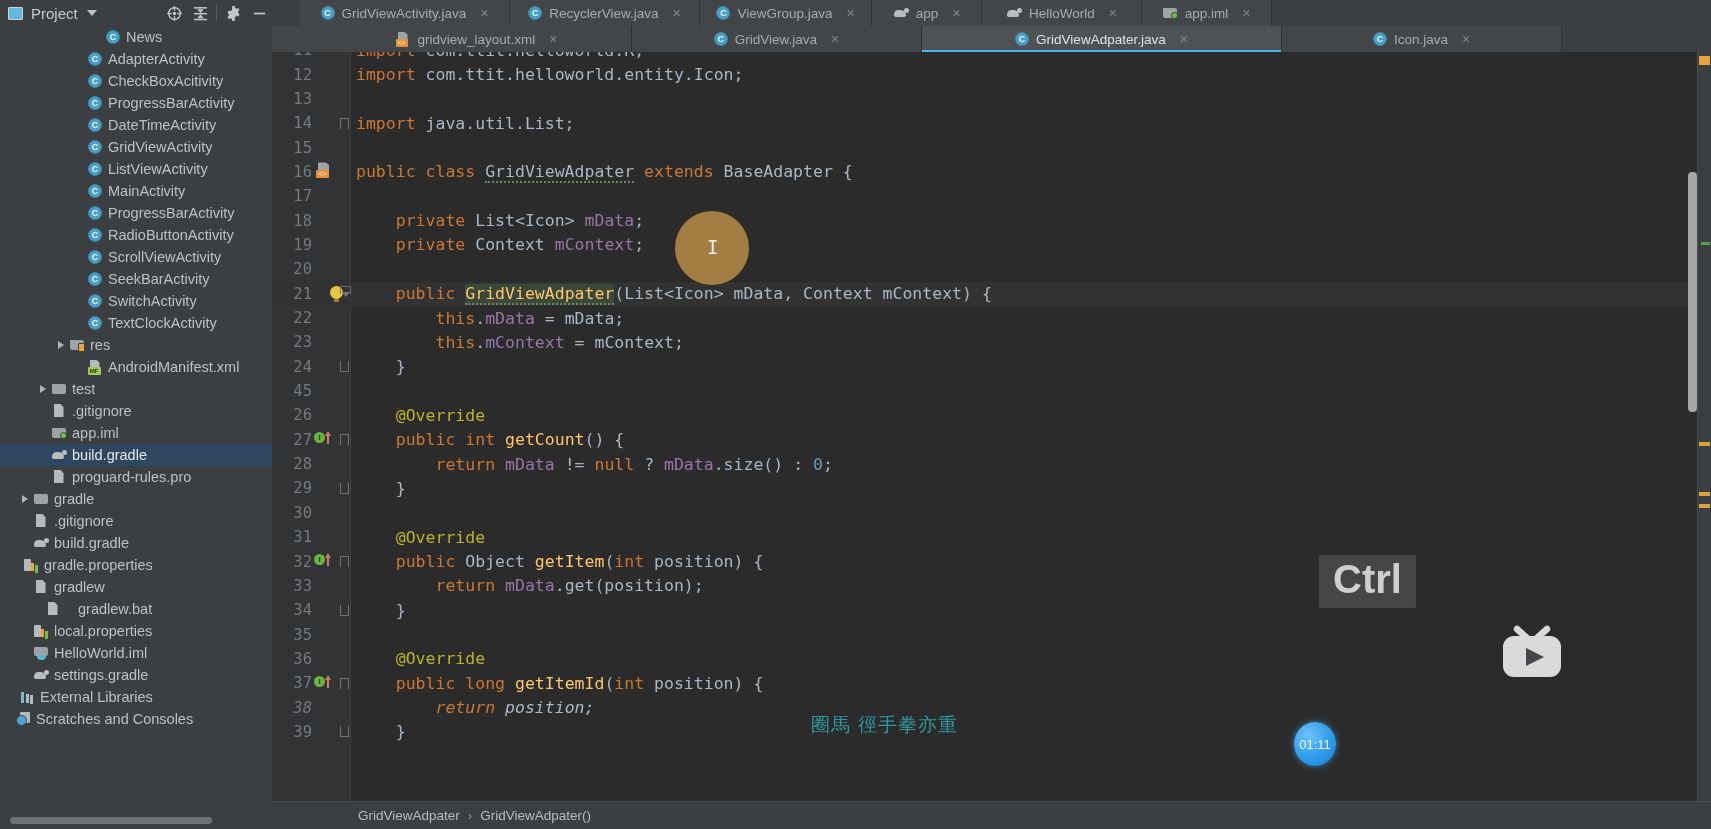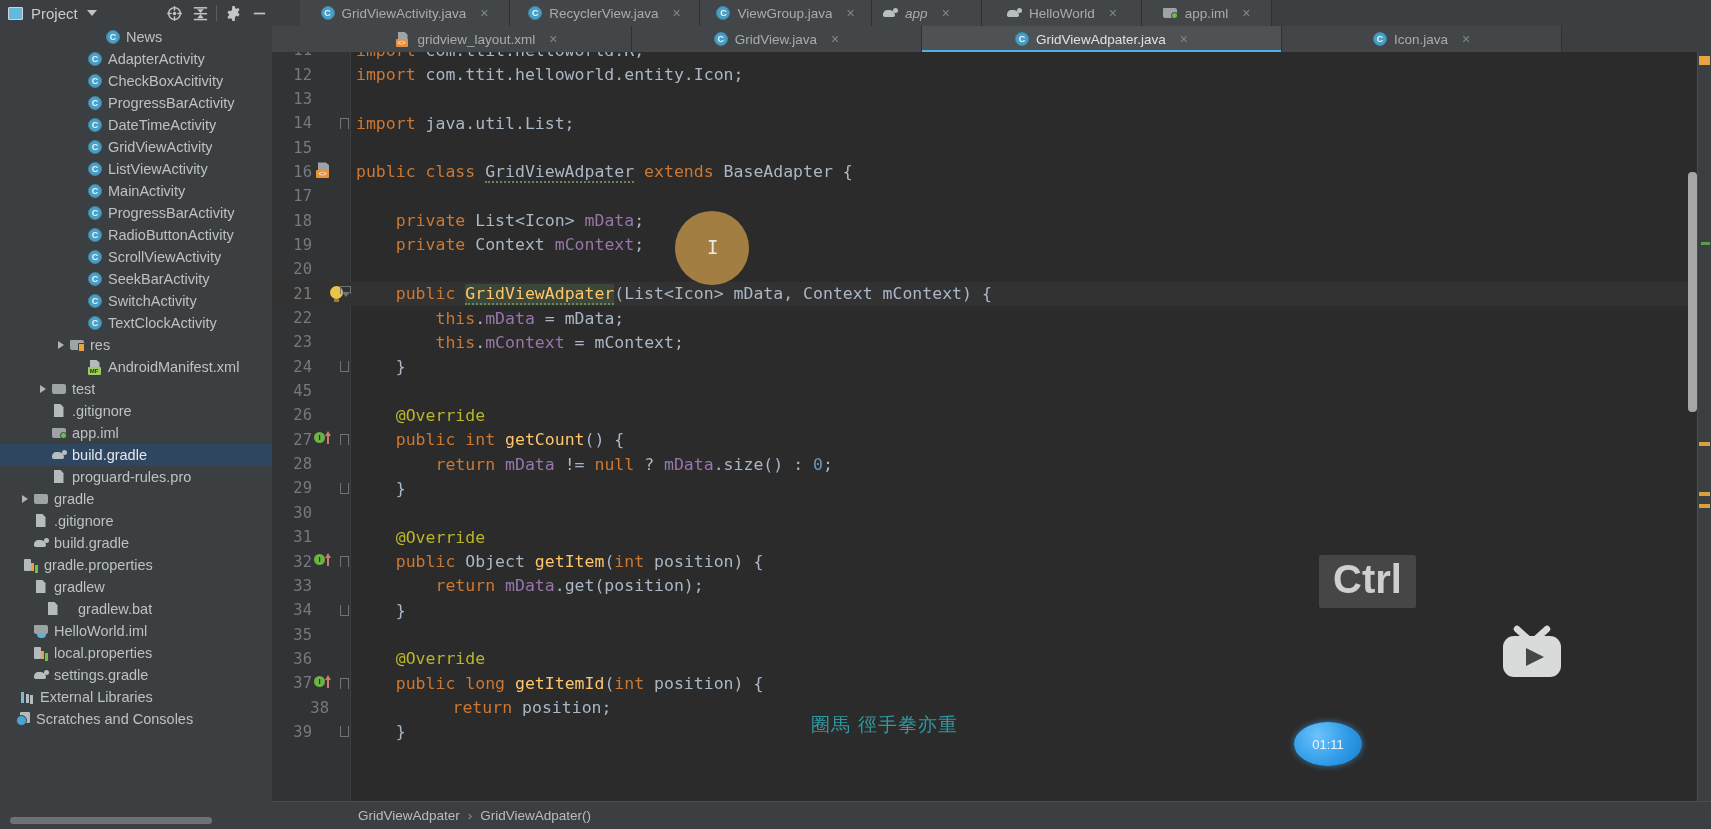--- a/index.html
+++ b/index.html
@@ -429,21 +429,21 @@
     border-radius: 2px;
     z-index: 60;
     font-family: "Liberation Sans", sans-serif;
   }
   .bili-logo {
     position: absolute; z-index: 60;
     width: 70px; height: 54px;
   }
   .timer-badge {
     position: absolute; z-index: 70;
-    width: 68px; height: 44px; border-radius: 50%;
+    width: 42px; height: 44px; border-radius: 50%;
     background: radial-gradient(circle at 35% 30%, #6cc3fb 0%, #2f9be8 55%, #1c7fd0 100%);
     color: #eaf6ff; font-size: 13px;
     display: flex; align-items: center; justify-content: center;
     font-family: "Liberation Sans", sans-serif;
     box-shadow: 0 0 6px rgba(60,160,230,0.7);
   }
   .watermark {
     position: absolute; z-index: 55;
     color: #2f9fa8; font-size: 19px;
     letter-spacing: 1px;
@@ -510,21 +510,21 @@
         <span class="tlabel">RecyclerView.java</span>
         <span class="tclose">×</span>
       </div>
       <div class="tab dim" style="width: 172px; justify-content: center;">
         <span class="ticon">
           <span class="ic-class">C</span>
         </span>
         <span class="tlabel">ViewGroup.java</span>
         <span class="tclose">×</span>
       </div>
-      <div class="tab dim" style="width: 110px; justify-content: flex-start; font-style: italic;">
+      <div class="tab dim" style="width: 110px; justify-content: center;">
         <span class="ticon">
           <span class="ic-gradle"></span>
         </span>
         <span class="tlabel">app</span>
         <span class="tclose">×</span>
       </div>
       <div class="tab dim" style="width: 160px; justify-content: center;">
         <span class="ticon">
           <span class="ic-gradle"></span>
         </span>
@@ -764,30 +764,30 @@
         <div class="trow" style="padding-left: 18px; gap: 12px;">
           <span class="arrow"></span>
           <span class="ibox">
             <span class="ic-file"></span>
           </span>
           <span class="tlbl">gradlew.bat</span>
         </div>
         <div class="trow" style="padding-left: 18px;">
           <span class="arrow"></span>
           <span class="ibox">
+            <span class="ic-props"></span>
+          </span>
+          <span class="tlbl">local.properties</span>
+        </div>
+        <div class="trow" style="padding-left: 18px;">
+          <span class="arrow"></span>
+          <span class="ibox">
             <span class="ic-imlcup"></span>
           </span>
           <span class="tlbl">HelloWorld.iml</span>
-        </div>
-        <div class="trow" style="padding-left: 18px;">
-          <span class="arrow"></span>
-          <span class="ibox">
-            <span class="ic-props"></span>
-          </span>
-          <span class="tlbl">local.properties</span>
         </div>
         <div class="trow" style="padding-left: 18px;">
           <span class="arrow"></span>
           <span class="ibox">
             <span class="ic-gradle"></span>
           </span>
           <span class="tlbl">settings.gradle</span>
         </div>
         <div class="trow" style="padding-left: 4px;">
           <span class="arrow"></span>
@@ -832,21 +832,21 @@
         <div class="line" style="position: absolute; left: 0px; right: 0px; top: 399.95px;"><span class="lnum">28</span><span class="ltext"><span class="pl">        </span><span class="kw">return </span><span class="fld">mData </span><span class="pl">!= </span><span class="kw">null </span><span class="pl">? </span><span class="fld">mData</span><span class="pl">.size() : </span><span class="num">0</span><span class="pl">;</span></span></div>
         <div class="line" style="position: absolute; left: 0px; right: 0px; top: 424.3px;"><span class="lnum">29</span><span class="lfold"><span class="fold-bot"></span></span><span class="ltext"><span class="pl">    }</span></span></div>
         <div class="line" style="position: absolute; left: 0px; right: 0px; top: 448.65px;"><span class="lnum">30</span><span class="ltext"></span></div>
         <div class="line" style="position: absolute; left: 0px; right: 0px; top: 473px;"><span class="lnum">31</span><span class="ltext"><span class="ann">    @Override</span></span></div>
         <div class="line" style="position: absolute; left: 0px; right: 0px; top: 497.35px;"><span class="lnum">32</span><span class="lmark"><span class="mk-override"><span class="o">I</span><span class="a"></span><span class="a2"></span></span></span><span class="lfold"><span class="fold-top"></span></span><span class="ltext"><span class="pl">    </span><span class="kw">public </span><span class="cls">Object </span><span class="fn">getItem</span><span class="pl">(</span><span class="kw">int </span><span class="pl">position</span><span class="pl">) {</span></span></div>
         <div class="line" style="position: absolute; left: 0px; right: 0px; top: 521.7px;"><span class="lnum">33</span><span class="ltext"><span class="pl">        </span><span class="kw">return </span><span class="fld">mData</span><span class="pl">.get(position);</span></span></div>
         <div class="line" style="position: absolute; left: 0px; right: 0px; top: 546.05px;"><span class="lnum">34</span><span class="lfold"><span class="fold-bot"></span></span><span class="ltext"><span class="pl">    }</span></span></div>
         <div class="line" style="position: absolute; left: 0px; right: 0px; top: 570.4px;"><span class="lnum">35</span><span class="ltext"></span></div>
         <div class="line" style="position: absolute; left: 0px; right: 0px; top: 594.75px;"><span class="lnum">36</span><span class="ltext"><span class="ann">    @Override</span></span></div>
         <div class="line" style="position: absolute; left: 0px; right: 0px; top: 619.1px;"><span class="lnum">37</span><span class="lmark"><span class="mk-override"><span class="o">I</span><span class="a"></span><span class="a2"></span></span></span><span class="lfold"><span class="fold-top"></span></span><span class="ltext"><span class="pl">    </span><span class="kw">public long </span><span class="fn">getItemId</span><span class="pl">(</span><span class="kw">int </span><span class="pl">position</span><span class="pl">) {</span></span></div>
-        <div class="line" style="position: absolute; left: 17px; right: 0px; top: 643.45px;"><span class="lnum">38</span><span class="ltext"><span class="pl">        </span><span class="kw">return </span><span class="pl">position;</span></span></div>
+        <div class="line" style="position: absolute; left: 0px; right: 0px; top: 643.45px; font-style: italic;"><span class="lnum">38</span><span class="ltext"><span class="pl">        </span><span class="kw">return </span><span class="pl">position;</span></span></div>
         <div class="line" style="position: absolute; left: 0px; right: 0px; top: 667.8px;"><span class="lnum">39</span><span class="lfold"><span class="fold-bot"></span></span><span class="ltext"><span class="pl">    }</span></span></div>
       </div>
 
     <div class="crumbs">
       <span>GridViewAdpater</span>
       <span class="sep">›</span>
       <span>GridViewAdpater()</span>
     </div>
   </div>
 

